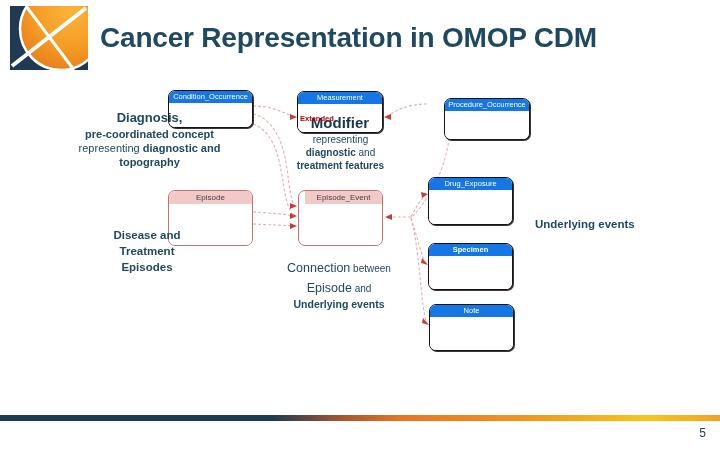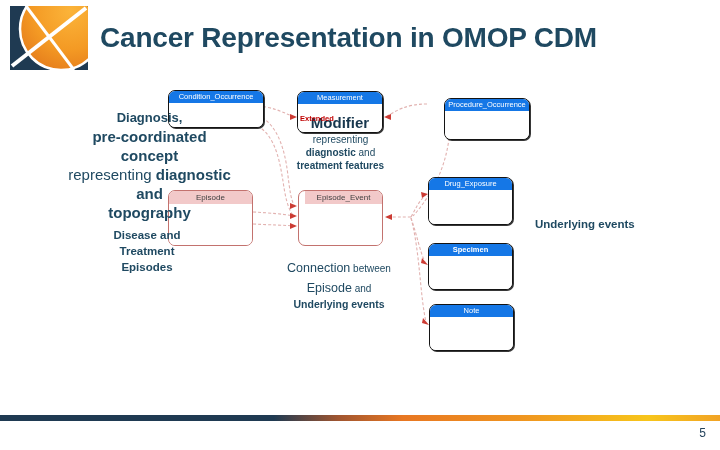--- a/index.html
+++ b/index.html
@@ -24,21 +24,21 @@
   .box.pink{border:1.4px solid #c3726e;}
   .box-header{height:12px;line-height:12px;text-align:center;font-size:7.5px;white-space:nowrap;}
   .blue .box-header{background:#1577e6;color:#ffffff;border-bottom:2px solid #ffffff;}
   .pink .box-header{background:#f2c9c9;color:#3f3f3f;border-bottom:2px solid #ffffff;height:13px;line-height:13px;font-size:8px;}
   .box-body{position:relative;background:#ffffff;height:100%;}
   .ext-tag{position:absolute;left:2px;top:0px;font-size:7.5px;font-weight:700;color:#c00000;}
   .modifier-text{text-align:center;margin-top:8px;font-size:15px;font-weight:700;color:#17364d;}
 
   
   .caption{position:absolute;z-index:3;color:#1f4961;text-align:center;line-height:1.28;}
-  .cap-sm{font-size:15px;text-align:center;}
+  .cap-sm{font-size:11px;text-align:center;}
   .b{font-weight:700;}
   #cap-diagnosis{left:62px;top:110px;width:175px;}
   #cap-diagnosis .head{font-size:13px;font-weight:700;}
   #cap-modifier{left:283px;top:134px;width:115px;font-size:10px;}
   #cap-disease{left:88px;top:227px;width:118px;font-size:11.5px;font-weight:700;line-height:1.4;}
   #cap-connection{left:264px;top:257px;width:150px;}
   #cap-connection .big{font-size:12.5px;font-weight:400;text-align:right;}
   #cap-connection .small{font-size:10px;}
   #cap-connection .last{font-size:10.5px;font-weight:700;}
   #cap-underlying{left:535px;top:217px;width:140px;text-align:left;font-size:11.5px;font-weight:700;}
@@ -97,21 +97,21 @@
     <polygon class="arrow" points="385,217 392,214 392,220"></polygon>
 
     <path class="wire" d="M411,217 C416,208 419,201 425,196"></path>
     <polygon class="arrow" points="428,194 421,192 422,198"></polygon>
     <path class="wire" d="M411,218 C417,235 420,252 425,262"></path>
     <polygon class="arrow" points="428,265 421,263 422,258"></polygon>
     <path class="wire" d="M411,218 C420,252 420,296 426,322"></path>
     <polygon class="arrow" points="429,325 422,323 423,318"></polygon>
   </svg>
 
-  <div class="box blue" style="left:168px;top:90px;width:96px;height:38px;">
+  <div class="box blue" style="left:168px;top:90px;width:85px;height:38px;">
     <div class="box-header">Condition_Occurrence</div>
     <div class="box-body"></div>
   </div>
 
   <div class="box blue" style="left:297px;top:91px;width:86px;height:42px;">
     <div class="box-header">Measurement</div>
     <div class="box-body">
       <span class="ext-tag">Extended</span>
       <div class="modifier-text">Modifier</div>
     </div>

